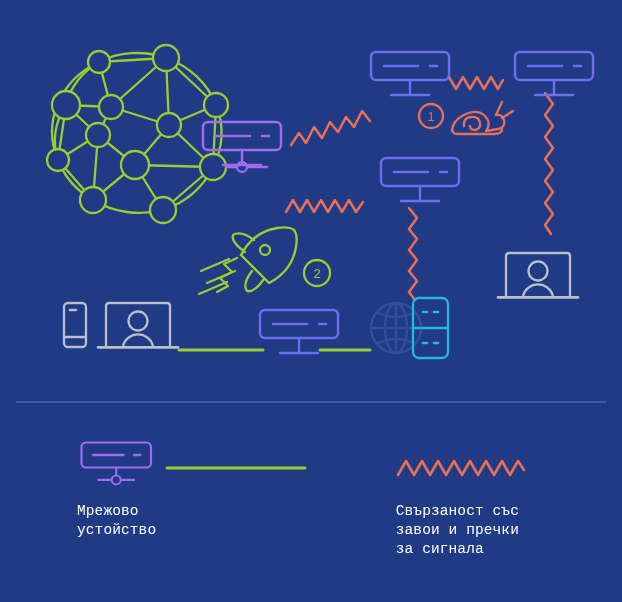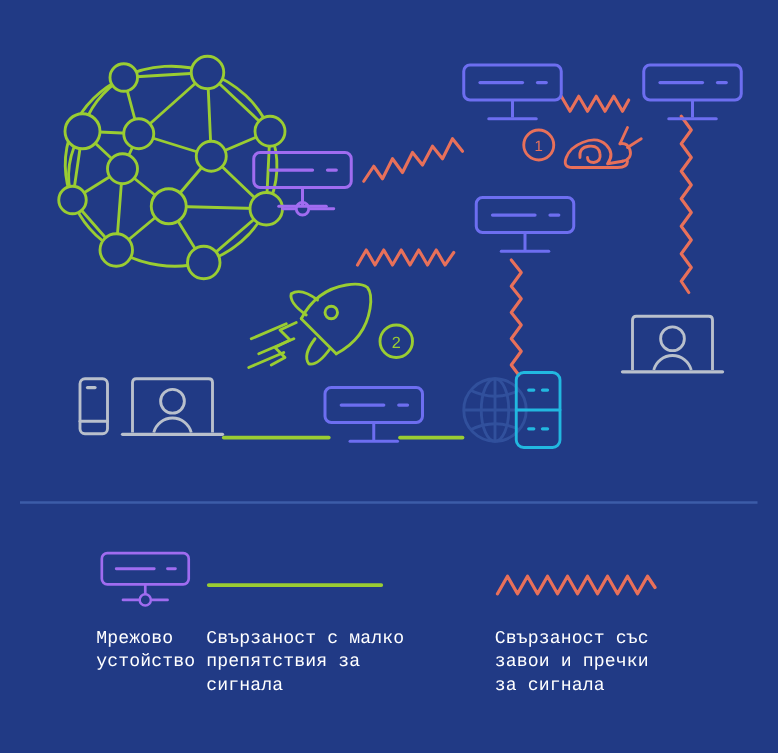--- a/index.html
+++ b/index.html
@@ -232,23 +232,20 @@
       <div class="legend-text t1">Мрежово
 устойство</div>
     </div>
 
     <div class="legend-col c2">
       <div class="swatch s2">
         <svg width="146" height="52" viewBox="0 0 146 52" xmlns="http://www.w3.org/2000/svg">
           <line x1="2" y1="31" x2="140" y2="31" stroke="#9acd32" stroke-width="3" stroke-linecap="round"></line>
         </svg>
       </div>
-      <div class="legend-text t2">Свързаност с малко
-препятствия за
-сигнала</div>
     </div>
 
     <div class="legend-col c3">
       <div class="swatch s3">
         <svg width="146" height="52" viewBox="0 0 146 52" xmlns="http://www.w3.org/2000/svg">
           <polyline points="2,38 10,24 18,38 26,24 34,38 42,24 50,38 58,24 66,38 74,24 82,38 90,24 98,38 106,24 114,38 122,24 128,33" fill="none" stroke="#e8705a" stroke-width="2.6" stroke-linejoin="round" stroke-linecap="round"></polyline>
         </svg>
       </div>
       <div class="legend-text t3">Свързаност със
 завои и пречки

